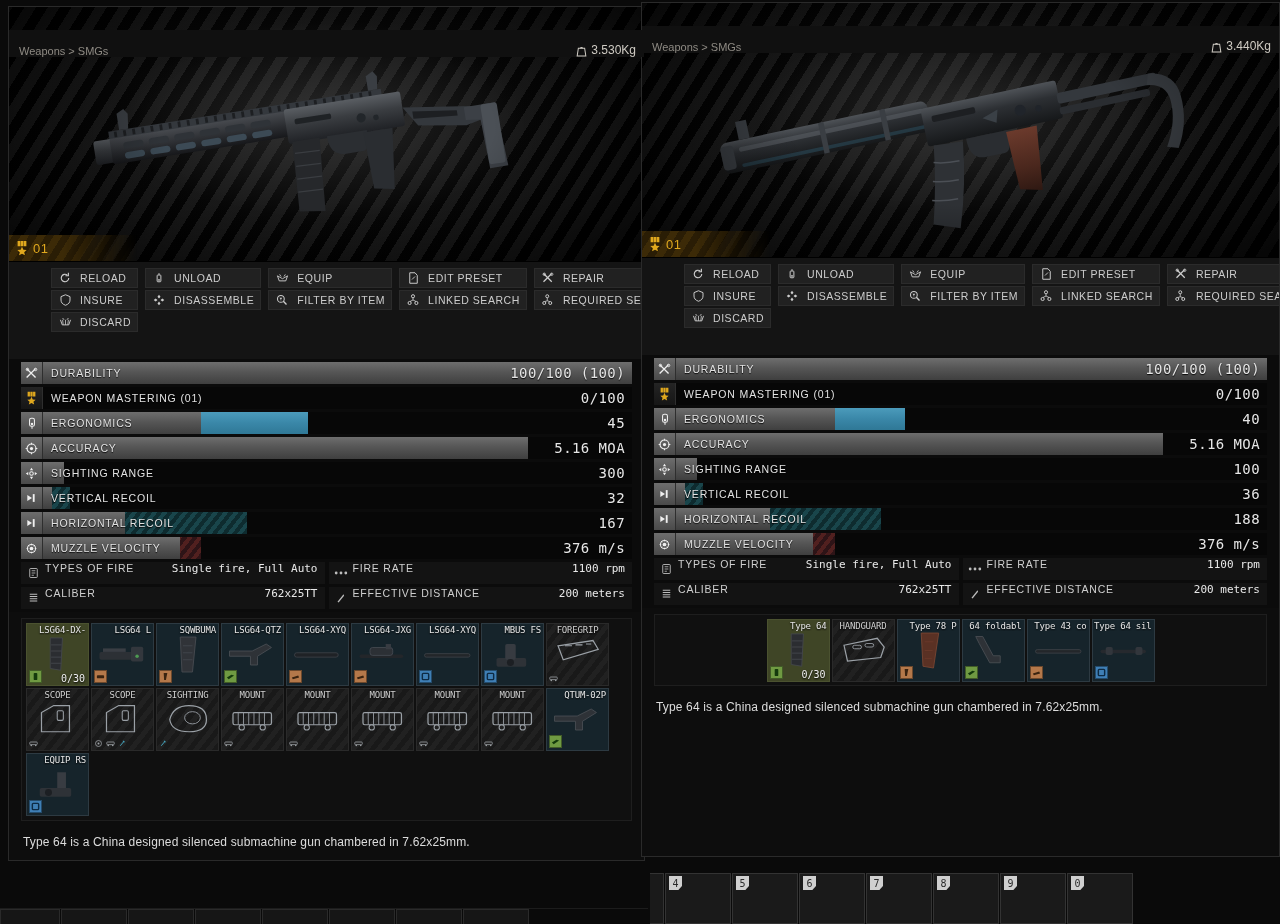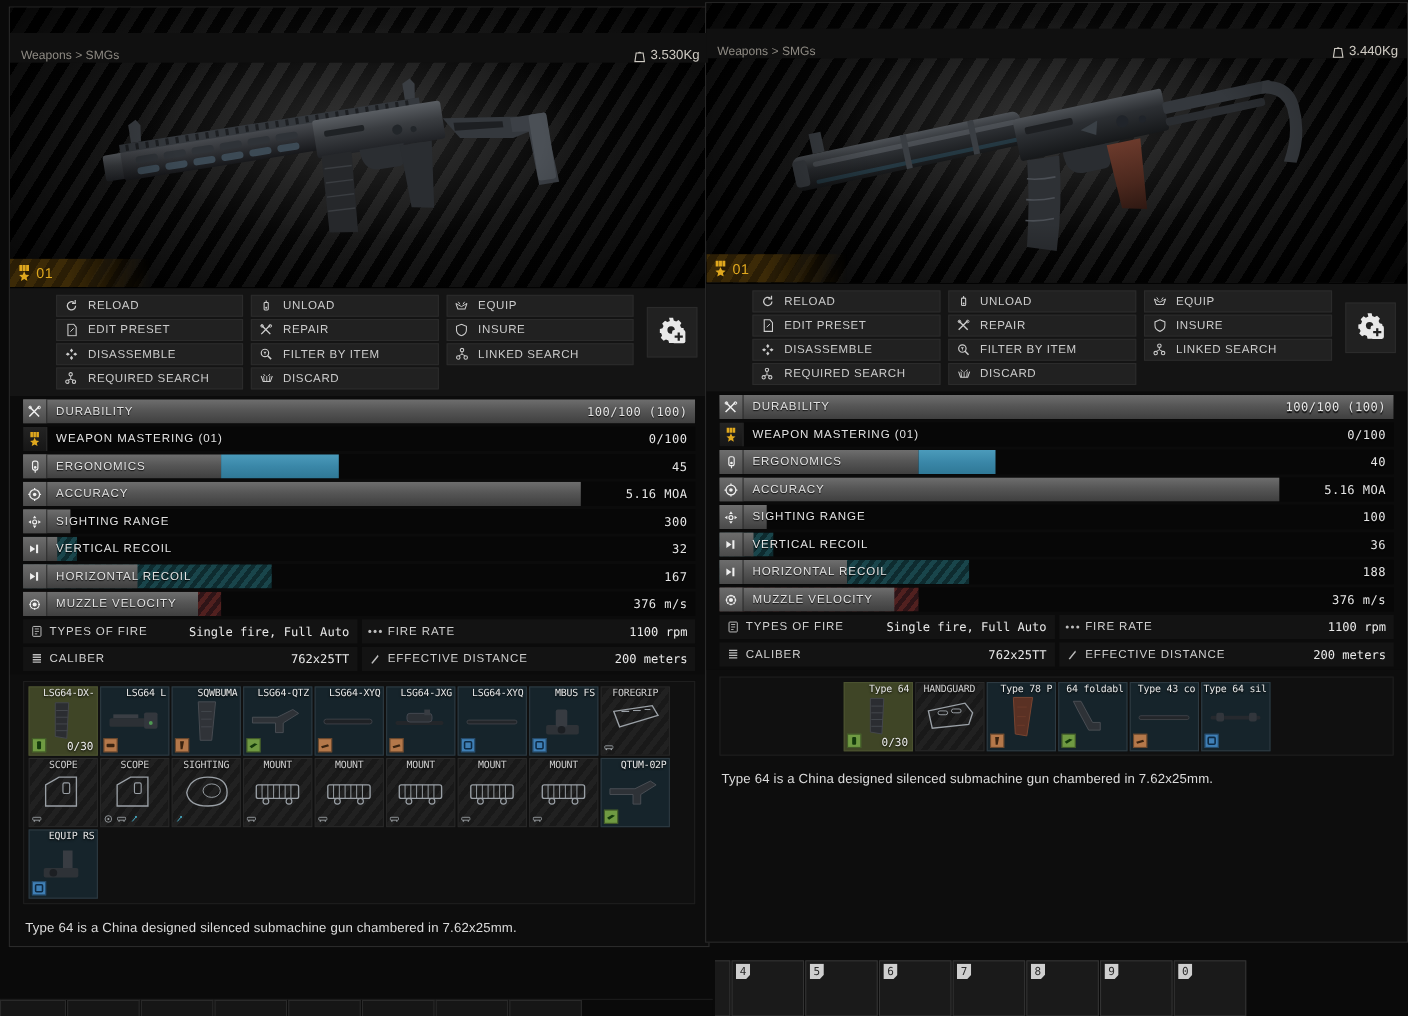--- a/index.html
+++ b/index.html
@@ -93,21 +93,21 @@
   .actions {
     flex: 0 0 98px;
     background: #141414;
     padding: 6px 10px 6px 42px;
     display: flex; gap: 8px;
     border-top: 1px solid #000;
   }
   .btn-grid {
     flex: 1 1 auto;
     display: grid;
-    grid-template-columns: repeat(3, 1fr);
+    grid-template-columns: repeat(5, 1fr);
     grid-auto-rows: 20px;
     gap: 2px 7px;
     align-content: start;
   }
   .abtn {
     background: #212121; border: 1px solid #2b2b2b;
     display: flex; align-items: center; gap: 8px;
     padding: 0 6px; cursor: pointer;
     height: 20px;
   }
@@ -150,31 +150,31 @@
   }
   .srow .sicon.dark { background: linear-gradient(to bottom,#242424,#161616); }
   .srow .slabel {
     position: relative; z-index: 2;
     color: #e2e2e2; font-size: 10.5px; letter-spacing: .85px;
     padding-left: 8px; white-space: nowrap;
     text-shadow: 0 1px 1px rgba(0,0,0,.9);
   }
   .srow .svalue {
     position: relative; z-index: 2; margin-left: auto;
-    color: #e6e6e6; font-size: 11px; letter-spacing: .4px;
+    color: #e6e6e6; font-size: 14px; letter-spacing: .4px;
     padding-right: 7px; white-space: nowrap;
     font-family: "DejaVu Sans Mono", monospace;
     text-shadow: 0 1px 1px rgba(0,0,0,.9);
   }
 
   
   .spair { display: flex; gap: 4px; margin-bottom: 3px; }
   .scell {
     flex: 1 1 50%; height: 22px; background: #131313;
-    display: flex; align-items: center; padding: 0 7px 0 0;
+    display: flex; padding: 0 7px 0 0;
   }
   .scell .sicon2 { width: 24px; flex:0 0 24px; display:flex; align-items:center; justify-content:center; color:#bdbdbd; }
   .scell .k { color: #cfcfcf; font-size: 10.5px; letter-spacing: .8px; }
   .scell .v { margin-left:auto; color:#e8e8e8; font-size: 11px; font-family: "DejaVu Sans Mono", monospace; }
 
   
   .attachwrap { padding: 6px 12px 0 12px; flex: 0 0 auto; }
   .attachbox { background: #101010; border: 1px solid #1e1e1e; padding: 4px; }
   .slots { display: flex; flex-wrap: wrap; gap: 2px; align-items: center; }
   .slots.centered { justify-content: center; }

